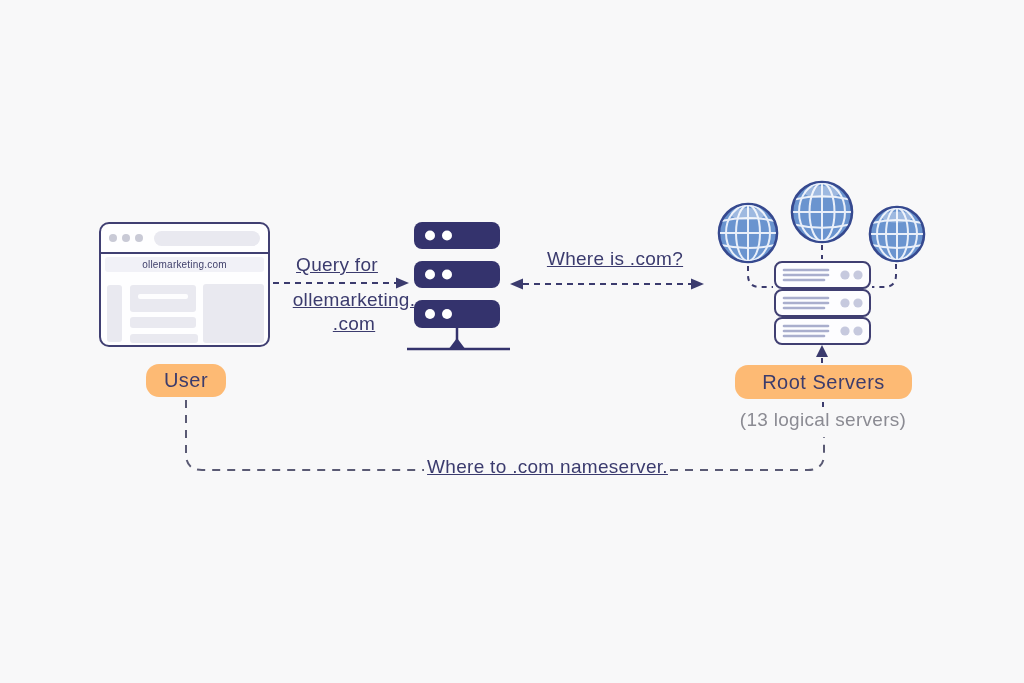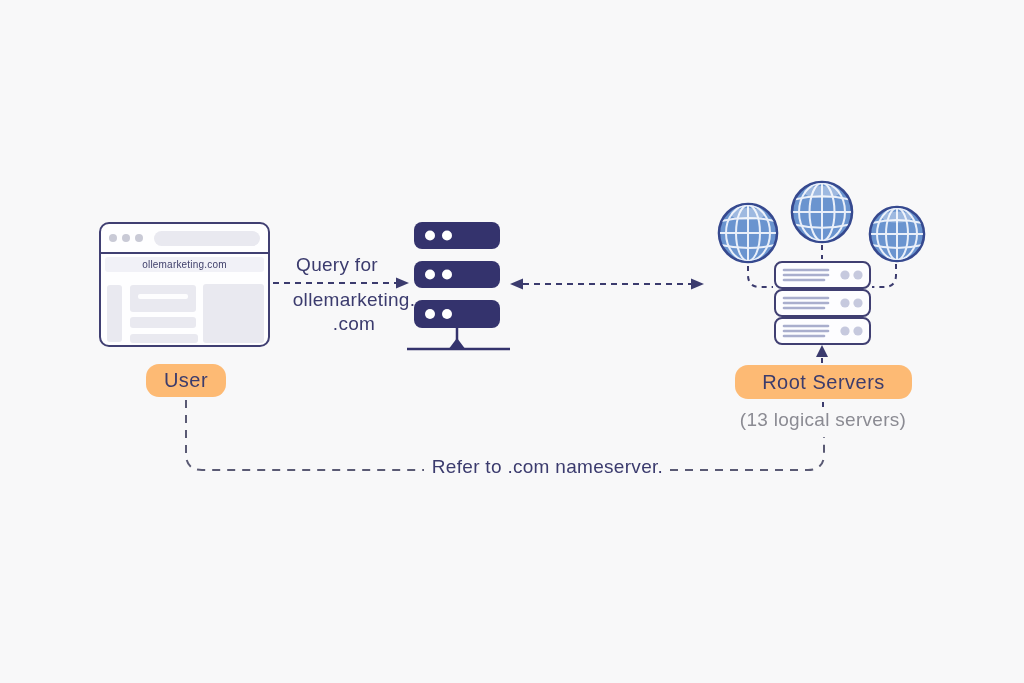--- a/index.html
+++ b/index.html
@@ -31,21 +31,21 @@
   .blk{position:absolute;background:#e9e9f0;border-radius:3px;}
   .blk-stripe{position:absolute;left:8px;top:9px;width:50px;height:5px;background:#fdfdfe;border-radius:2px;}
   
   .pill{
     display:flex;align-items:center;justify-content:center;
     background:#fdba74;border-radius:13px;color:#3c3c6c;
     font-size:20px;letter-spacing:.5px;
   }
   
   .edge-label{
-    text-align:center;font-size:19px;letter-spacing:.3px;color:#3b3b6e;white-space:nowrap;
+    text-align:center;font-size:19px;letter-spacing:.3px;color:#3b3b6e;white-space:nowrap;text-decoration:underline;
   }
   .note-label{
     text-align:center;font-size:19px;letter-spacing:.3px;color:#8b8b93;white-space:nowrap;
   }
 </style>
 </head>
 <body>
 
 <div class="canvas">
 
@@ -194,15 +194,16 @@
     <ellipse cx="0" cy="-17" rx="15" ry="5.5" fill="#ffffff" opacity="0.35"></ellipse>
   </svg>
 
   <div class="abs pill" style="left:146px;top:364px;width:80px;height:33px;">User</div>
   <div class="abs pill" style="left:735px;top:365px;width:177px;height:34px;">Root Servers</div>
   <div class="abs note-label" style="left:722px;top:409px;width:202px;">(13 logical servers)</div>
 
   <div class="abs edge-label" style="left:266px;top:254px;width:142px;">Query for</div>
   <div class="abs edge-label" style="left:278px;top:289px;width:152px;">ollemarketing.</div>
   <div class="abs edge-label" style="left:278px;top:313px;width:152px;">.com</div>
-  <div class="abs edge-label" style="left:415px;top:456px;width:265px;">Refer to .com nameserver.</div>
+  <div class="abs edge-label" style="left:525px;top:248px;width:180px;">Where is .com?</div>
+  <div class="abs edge-label" style="left:415px;top:456px;width:265px;">Where to .com nameserver.</div>
 
 </div>
 
 </body></html>

